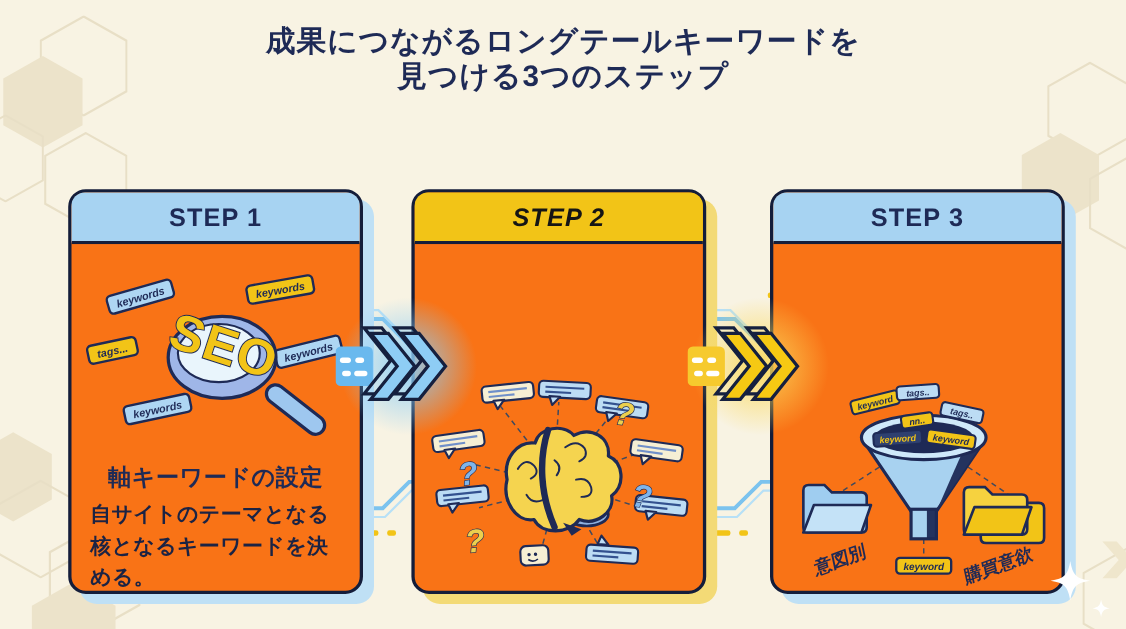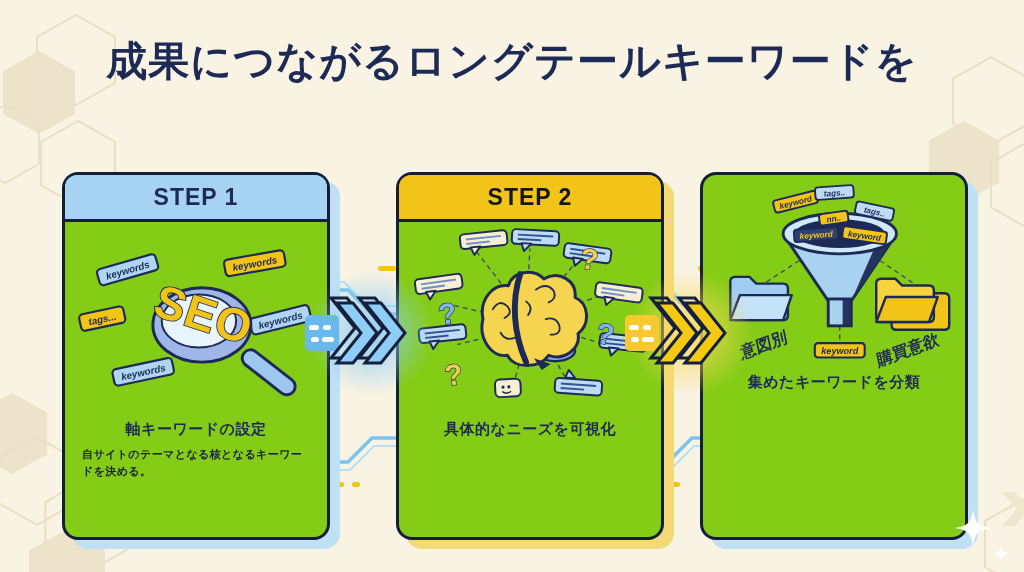--- a/index.html
+++ b/index.html
@@ -8,45 +8,45 @@
     background:#f8f3e3;
     font-family:"Liberation Sans","DejaVu Sans",sans-serif;
   }
   
   .hex{position:absolute;z-index:0;}
   .hex polygon{fill:none;stroke:#e8dfc6;stroke-width:2;}
   .hex.filled polygon{fill:#ece3ca;stroke:none;}
   .bg-chevron{position:absolute;z-index:0;}
   
   .title{
-    position:absolute;top:22px;left:0;right:0;z-index:2;margin:16px;
-    text-align:center;font-size:41px;line-height:1.17;font-weight:900;
+    position:absolute;top:22px;left:0;right:0;z-index:2;margin:0;
+    text-align:center;font-size:27px;line-height:1.17;font-weight:900;
     color:#1e2a56;letter-spacing:1px;
   }
   .title span{display:block;}
   
   .card{
     position:absolute;top:172px;width:268px;height:368px;z-index:2;
-    background:#84cc16;border:3px solid #141d3a;border-radius:16px;
-    box-sizing:border-box;display:flex;flex-direction:column;
+    background:#f97316;border:3px solid #141d3a;border-radius:16px;
+    box-sizing:border-box;display:flex;flex-direction:column;justify-content:space-between;
   }
   .card1{left:62px;box-shadow:10px 9px 0 #bfe0f5;}
-  .card2{left:396px;box-shadow:10px 9px 0 #f3da76;}
+  .card2{left:374px;box-shadow:10px 9px 0 #f3da76;font-style:italic;}
   .card3{left:700px;box-shadow:10px 9px 0 #bfe0f5;}
   .card-header{
     height:44px;flex:0 0 44px;border-bottom:3px solid #141d3a;
     border-radius:12px 12px 0 0;display:flex;align-items:center;justify-content:center;
     font-weight:800;font-size:23px;letter-spacing:1px;
   }
   .hdr-blue{background:#a7d3f2;color:#1e2a56;}
   .hdr-yellow{background:#f2c417;color:#151515;}
   .illus{height:198px;flex:0 0 198px;display:flex;align-items:center;justify-content:center;}
-  .card-heading{margin:0;text-align:center;font-size:15px;font-weight:800;color:#1e2a56;letter-spacing:0.5px;}
+  .card-heading{margin:0;text-align:center;font-size:21px;font-weight:800;color:#1e2a56;letter-spacing:0.5px;}
   .card-body{
-    margin:7px 0 0;padding:0 17px;font-size:11px;line-height:1.5;
+    margin:7px 0 0;padding:0 17px;font-size:19px;line-height:1.5;
     color:#1b2344;font-weight:600;letter-spacing:0.4px;
   }
   
   .traces{position:absolute;top:222px;width:86px;height:300px;z-index:1;}
   .traces1{left:322px;}
   .traces2{left:642px;}
   .glow{position:absolute;top:268px;width:130px;height:130px;border-radius:50%;z-index:5;}
   .glow1{left:306px;background:radial-gradient(circle,rgba(140,205,245,0.95) 0%,rgba(140,205,245,0) 68%);}
   .glow2{left:626px;background:radial-gradient(circle,rgba(250,216,90,0.95) 0%,rgba(250,216,90,0) 68%);}
   .arrow{position:absolute;top:293px;width:112px;height:80px;z-index:6;}
@@ -96,20 +96,21 @@
     <svg class="hex" style="left:984px;top:498px;width:80px;height:92px" viewBox="0 0 80 92">
         <polygon points="40,1 79,23 79,69 40,91 1,69 1,23"></polygon>
       </svg>
     <svg class="bg-chevron" style="left:1002px;top:492px;width:30px;height:34px" viewBox="0 0 30 34">
         <polygon points="0,0 13,0 28,17 13,34 0,34 15,17" fill="#efe6cc"></polygon>
       </svg>
   </div>
 
   <h1 class="title">
     <span>成果につながるロングテールキーワードを</span>
+    <span>見つける3つのステップ</span>
   </h1>
 
   <svg class="traces traces1" viewBox="0 0 86 300">
     <path d="M0,60 H22 L46,84 H86" fill="none" stroke="#b7e0f6" stroke-width="2"></path>
     <path d="M0,68 H26 L50,92 H86" fill="none" stroke="#7cc3ee" stroke-width="3.5"></path>
     <rect x="56" y="44" width="18" height="5" rx="2" fill="#f2c417"></rect>
     <path d="M0,240 L26,240 L50,216 L86,216" fill="none" stroke="#7cc3ee" stroke-width="3.5"></path>
     <path d="M0,248 L28,248 L52,224 L86,224" fill="none" stroke="#b7e0f6" stroke-width="2"></path>
     <rect x="8" y="260" width="14" height="5" rx="2" fill="#f2c417"></rect>
     <rect x="30" y="260" width="8" height="5" rx="2" fill="#f2c417"></rect>
@@ -251,24 +252,26 @@
             </g>
         </g>
         <g font-size="30" font-weight="900" paint-order="stroke" stroke="#1e2a56" stroke-width="1.2">
           <text transform="translate(30,102) rotate(-8)" fill="#7fb5ea">?</text>
           <text transform="translate(172,44) rotate(8)" fill="#eccf4e">?</text>
           <text transform="translate(188,120) rotate(10)" fill="#7fb5ea">?</text>
           <text transform="translate(36,164) rotate(-6)" fill="#eccf4e">?</text>
         </g>
       </svg>
     </div>
-    <h2 class="card-heading">具体的なニーズを可視化</h2>
   </section>
 
   <section class="card card3">
+    <header class="card-header hdr-blue">
+      <span>STEP 3</span>
+    </header>
     <div class="illus">
       <svg width="244" height="192" viewBox="0 0 244 200">
         <g stroke="#404a5e" stroke-width="1.4" stroke-dasharray="5 4">
           <line x1="86" y1="86" x2="46" y2="112"></line>
           <line x1="170" y1="86" x2="208" y2="112"></line>
           <line x1="128" y1="154" x2="128" y2="170"></line>
         </g>
         <g>
           <polygon points="70,60 116,128 140,128 186,60" fill="#a8d2f0" stroke="#1e2a56" stroke-width="3" stroke-linejoin="round"></polygon>
           <polygon points="186,60 140,128 154,96 170,60" fill="#24335f"></polygon>
@@ -316,21 +319,20 @@
         <g transform="translate(164,98)">
           <g transform="translate(16,8)">
             <path d="M2,12 q0,-5 5,-5 h15 l7,7 h28 q5,0 5,5 v28 q0,5 -5,5 h-50 q-5,0 -5,-5 z" fill="#f2c417" stroke="#1e2a56" stroke-width="2.5"></path>
           </g>
           <path d="M2,12 q0,-5 5,-5 h15 l7,7 h28 q5,0 5,5 v28 q0,5 -5,5 h-50 q-5,0 -5,-5 z" fill="#f6d23f" stroke="#1e2a56" stroke-width="2.5"></path>
           <path d="M2,52 L57,52 L66,26 L12,26 Z" fill="#f2c417" stroke="#1e2a56" stroke-width="2.5" stroke-linejoin="round"></path>
         </g>
         <text transform="translate(168,196) rotate(-20) skewX(-8)" font-size="17" font-weight="800" fill="#1e2a56">購買意欲</text>
       </svg>
     </div>
-    <h2 class="card-heading">集めたキーワードを分類</h2>
   </section>
 
   <div class="glow glow1"></div>
   <div class="glow glow2"></div>
   <svg class="arrow arrow1" viewBox="0 0 112 80">
     <rect x="0" y="22" width="34" height="36" rx="5" fill="#6ab9ee"></rect>
     <g fill="#ffffff">
       <rect x="4" y="32" width="10" height="5" rx="2.5"></rect>
       <rect x="18" y="32" width="8" height="5" rx="2.5"></rect>
       <rect x="6" y="44" width="8" height="5" rx="2.5"></rect>

